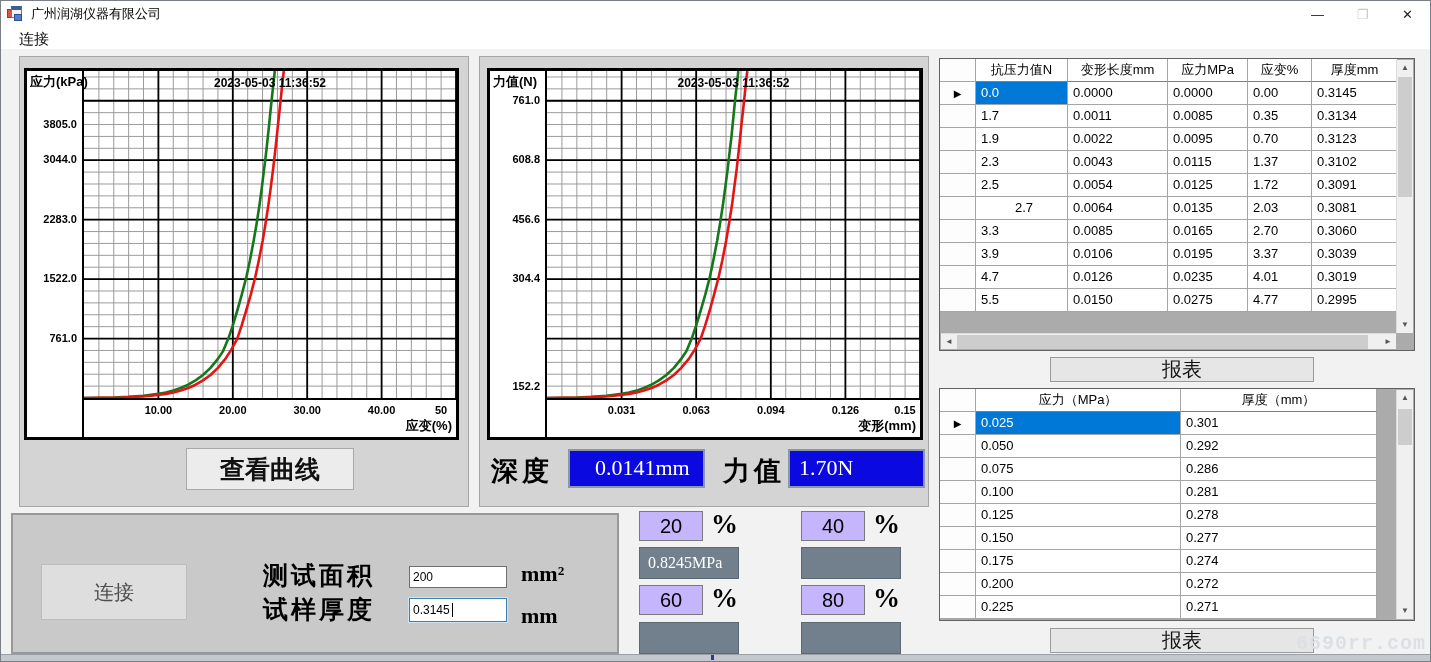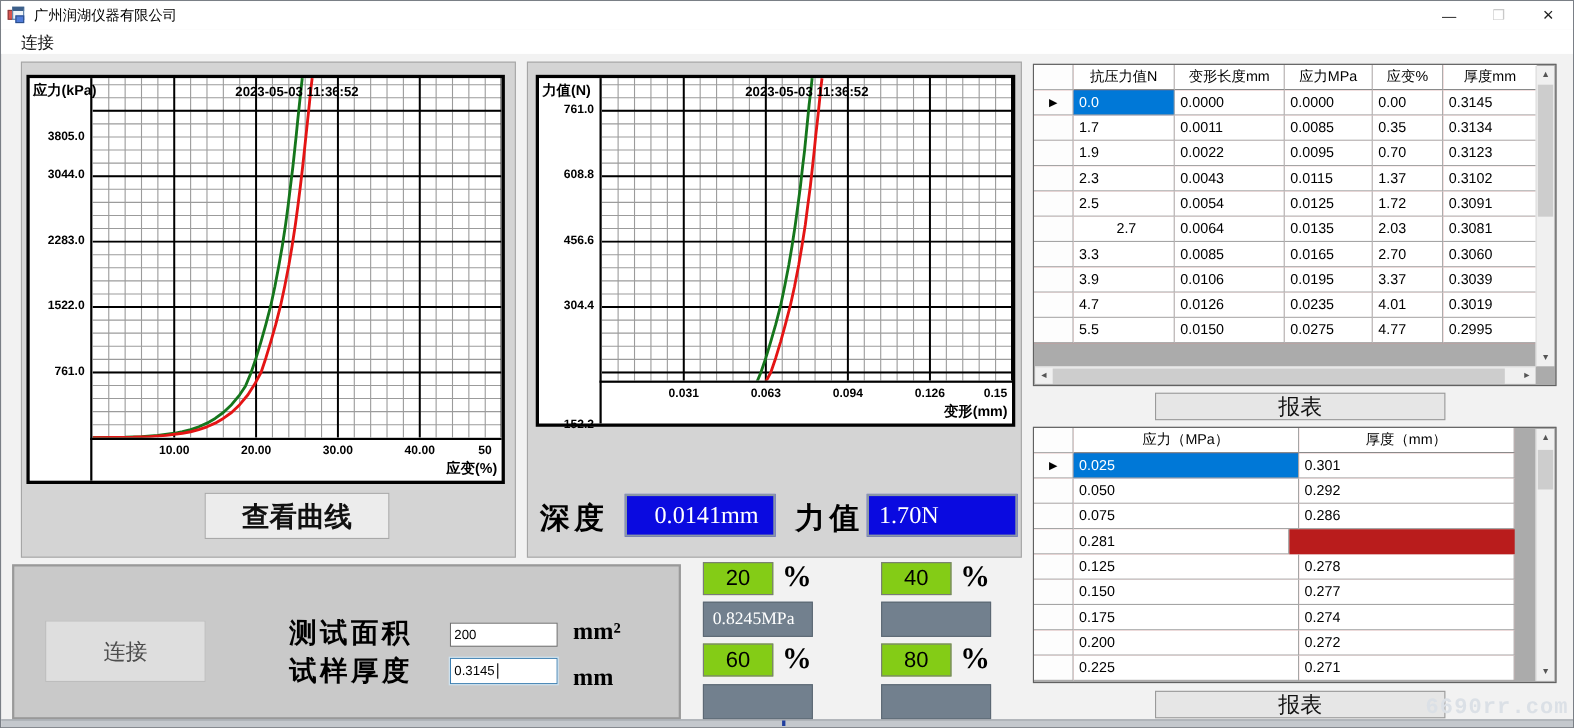--- a/index.html
+++ b/index.html
@@ -22,21 +22,21 @@
 
   
   .gpanel { position:absolute; background:#d4d4d4; border:1px solid #a6a6a6; }
   .panel-chart1 { left:18px; top:55px; width:450px; height:451px; }
   .panel-chart2 { left:478px; top:55px; width:450px; height:451px; }
   .panel-bottom { left:10px; top:512px; width:608px; height:141px; background:#c9c9c9; border:2px solid #999; }
 
   
   .chart { position:absolute; background:#fff; border:3px solid #000; }
   .chart1 { left:4px; top:11px; width:435px; height:372px; }
-  .chart2 { left:7px; top:11px; width:436px; height:320px; }
+  .chart2 { left:7px; top:11px; width:436px; height:372px; }
   .ylabel { position:absolute; left:3px; top:2px; font-weight:bold; font-size:13px; color:#000; z-index:3; }
   .vline { position:absolute; left:55px; top:0; bottom:0; width:2px; background:#000; z-index:2; }
   .hline { position:absolute; left:55px; right:0; bottom:37px; height:2px; background:#000; z-index:2; }
   .plot { position:absolute; left:57px; top:0; right:0; bottom:39px; overflow:hidden; }
   .ystrip { position:absolute; left:0; top:0; width:55px; bottom:39px; }
   .ytick { position:absolute; right:5px; font-weight:bold; font-size:11px; color:#000; }
   .xstrip { position:absolute; left:57px; right:0; bottom:0; height:37px; }
   .xtick { position:absolute; top:4px; transform:translateX(-50%); font-weight:bold; font-size:11px; color:#000; }
   .xaxis-label { position:absolute; right:4px; bottom:2px; font-weight:bold; font-size:13px; color:#000; }
   .timestamp { position:absolute; top:5px; left:50%; transform:translateX(-50%); font-weight:bold; font-size:12px; color:#000; white-space:nowrap; }
@@ -63,21 +63,21 @@
   .thick-label { left:250px; top:78px; }
   .fld { position:absolute; width:98px; height:22px; border:1px solid #6f6f6f; background:#fff; font-size:12px; padding:2px 3px; font-family:"Liberation Sans",sans-serif; }
   .area-input { left:396px; top:51px; }
   .thick-input { left:396px; top:83px; height:24px; border:1px solid #3c7fb1; outline:1px solid #cfe4f2;
                  background-image:linear-gradient(#000,#000); background-size:1px 14px; background-position:42px 4px; background-repeat:no-repeat; }
   .unit-label { position:absolute; font-family:"Liberation Serif","DejaVu Serif",serif; font-weight:bold; font-size:22px; color:#000; }
   .area-unit { left:508px; top:46px; }
   .thick-unit { left:508px; top:88px; }
 
   
-  .pct-input { position:absolute; width:64px; height:30px; border:1px solid #7a7a7a; background:#84cc16; text-align:center; font-size:20px; font-family:"Liberation Sans",sans-serif; }
+  .pct-input { position:absolute; width:64px; height:30px; border:1px solid #7a7a7a; background:#c4b5fd; text-align:center; font-size:20px; font-family:"Liberation Sans",sans-serif; }
   .pct-sign { position:absolute; font-family:"Liberation Serif","DejaVu Serif",serif; font-weight:bold; font-size:27px; color:#000; }
   .pct-box { position:absolute; width:100px; height:32px; background:#72808e; border:1px solid #5c6874; color:#fff; font-family:"Liberation Serif","DejaVu Serif",serif; font-size:16px; line-height:30px; padding-left:8px; }
   .p0i{left:638px;top:510px;} .p0s{left:710px;top:508px;} .p0b{left:638px;top:546px;}
   .p1i{left:800px;top:510px;} .p1s{left:872px;top:508px;} .p1b{left:800px;top:546px;}
   .p2i{left:638px;top:584px;} .p2s{left:710px;top:582px;} .p2b{left:638px;top:621px;}
   .p3i{left:800px;top:584px;} .p3s{left:872px;top:582px;} .p3b{left:800px;top:621px;}
 
   
   .dgv { position:absolute; background:#ababab; border:1px solid #616161; overflow:hidden; }
   .dgv1 { left:938px; top:57px; width:476px; height:293px; }
@@ -462,20 +462,21 @@
           <div class="dgv-cell" style="width: 205px;">0.050</div>
           <div class="dgv-cell" style="width: 196px;">0.292</div>
         </div>
         <div class="dgv-row">
           <div class="dgv-selcell" style="width: 36px;"></div>
           <div class="dgv-cell" style="width: 205px;">0.075</div>
           <div class="dgv-cell" style="width: 196px;">0.286</div>
         </div>
         <div class="dgv-row">
           <div class="dgv-selcell" style="width: 36px;"></div>
+          <div class="dgv-cell" style="width: 205px;">0.100</div>
           <div class="dgv-cell" style="width: 196px;">0.281</div>
         </div>
         <div class="dgv-row">
           <div class="dgv-selcell" style="width: 36px;"></div>
           <div class="dgv-cell" style="width: 205px;">0.125</div>
           <div class="dgv-cell" style="width: 196px;">0.278</div>
         </div>
         <div class="dgv-row">
           <div class="dgv-selcell" style="width: 36px;"></div>
           <div class="dgv-cell" style="width: 205px;">0.150</div>

